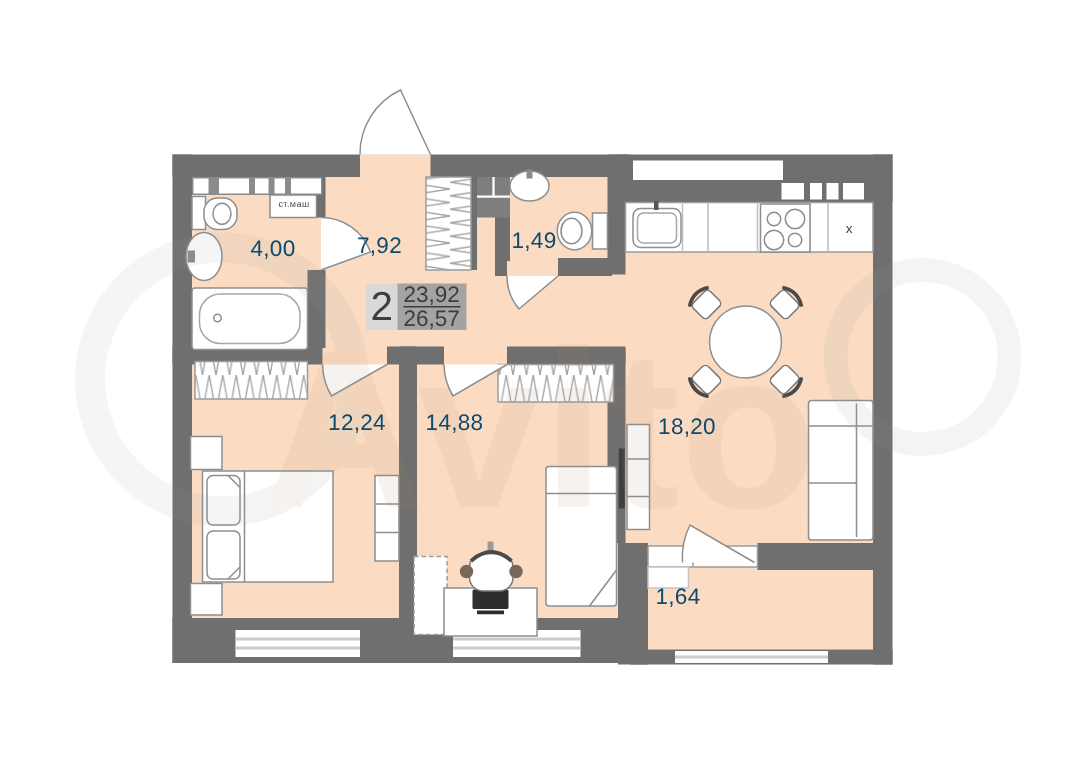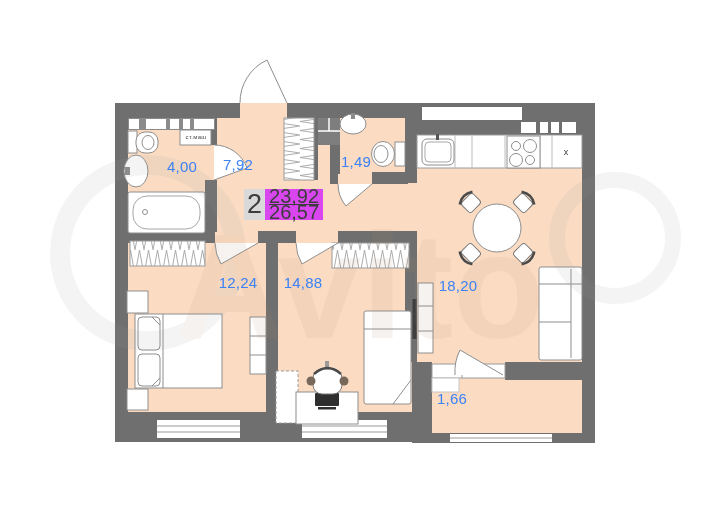--- a/index.html
+++ b/index.html
@@ -1,27 +1,27 @@
 <!DOCTYPE html>
 <html><head>
 <meta charset="utf-8">
 <style>
   html,body{margin:0;padding:0;background:#ffffff;}
   #stage{position:relative;width:720px;height:509px;background:#ffffff;overflow:hidden;
          font-family:"Liberation Sans",sans-serif;}
   #plan-svg{position:absolute;left:0;top:0;}
-  .area-label{position:absolute;transform:translate(-50%,-50%);font-size:15px;color:#3b82f6;
+  .area-label{position:absolute;transform:translate(-50%,-50%);font-size:15px;color:#0c4a6e;
               white-space:nowrap;letter-spacing:.2px;}
   .tiny-label{position:absolute;transform:translate(-50%,-50%);font-size:6px;color:#4a4a4a;
               letter-spacing:.3px;white-space:nowrap;}
   .vent-label{position:absolute;transform:translate(-50%,-50%);font-size:9px;color:#3b3b3b;}
   #summary-badge{position:absolute;left:244px;top:189px;display:flex;align-items:stretch;}
   .badge-num{background:#d9d9d9;color:#3d3d3d;font-size:27px;line-height:31px;padding:0 3px;}
-  .badge-frac{background:#d946ef;display:flex;flex-direction:column;justify-content:flex-end;
-              padding:0 4px;color:#3d3d3d;font-size:20px;line-height:15px;}
+  .badge-frac{background:#a3a3a3;display:flex;flex-direction:column;justify-content:flex-end;
+              padding:0 4px;color:#3d3d3d;font-size:15px;line-height:15px;}
   .badge-frac .top{border-bottom:1.5px solid #3d3d3d;}
 </style>
 </head>
 <body>
 
 <div id="stage">
 <svg id="plan-svg" width="720" height="509" viewBox="0 0 720 509">
   <defs>
     <pattern id="hatchV" width="9" height="25" patternUnits="userSpaceOnUse">
       <path d="M0,25 L4.5,0 L9,25" fill="none" stroke="#a3a3a3" stroke-width="0.9"></path>
@@ -238,26 +238,26 @@
   </g>
 
   <g opacity="0.10">
     <circle cx="148" cy="253" r="88" fill="none" stroke="#9a9a9a" stroke-width="20"></circle>
     <circle cx="615" cy="238" r="58" fill="none" stroke="#9a9a9a" stroke-width="16"></circle>
     <text x="360" y="338" font-size="150" font-weight="bold" fill="#b08c6e" text-anchor="middle" font-family="Liberation Sans, sans-serif">Avito</text>
   </g>
 </svg>
 
   <div class="area-label" style="left:182px;top:166px">4,00</div>
-  <div class="area-label" style="left:238px;top:164px">7,92</div>
+  <div class="area-label" style="left:253px;top:164px">7,92</div>
   <div class="area-label" style="left:356px;top:161px">1,49</div>
   <div class="area-label" style="left:238px;top:282px">12,24</div>
   <div class="area-label" style="left:303px;top:282px">14,88</div>
   <div class="area-label" style="left:458px;top:285px">18,20</div>
-  <div class="area-label" style="left:452px;top:398px">1,66</div>
+  <div class="area-label" style="left:452px;top:398px">1,64</div>
   <div class="tiny-label" style="left:196px;top:137px">ст.маш</div>
   <div class="vent-label" style="left:566px;top:152px">x</div>
 
   <div id="summary-badge">
     <span class="badge-num">2</span>
     <span class="badge-frac">
       <span class="top">23,92</span>
       <span>26,57</span>
     </span>
   </div>

